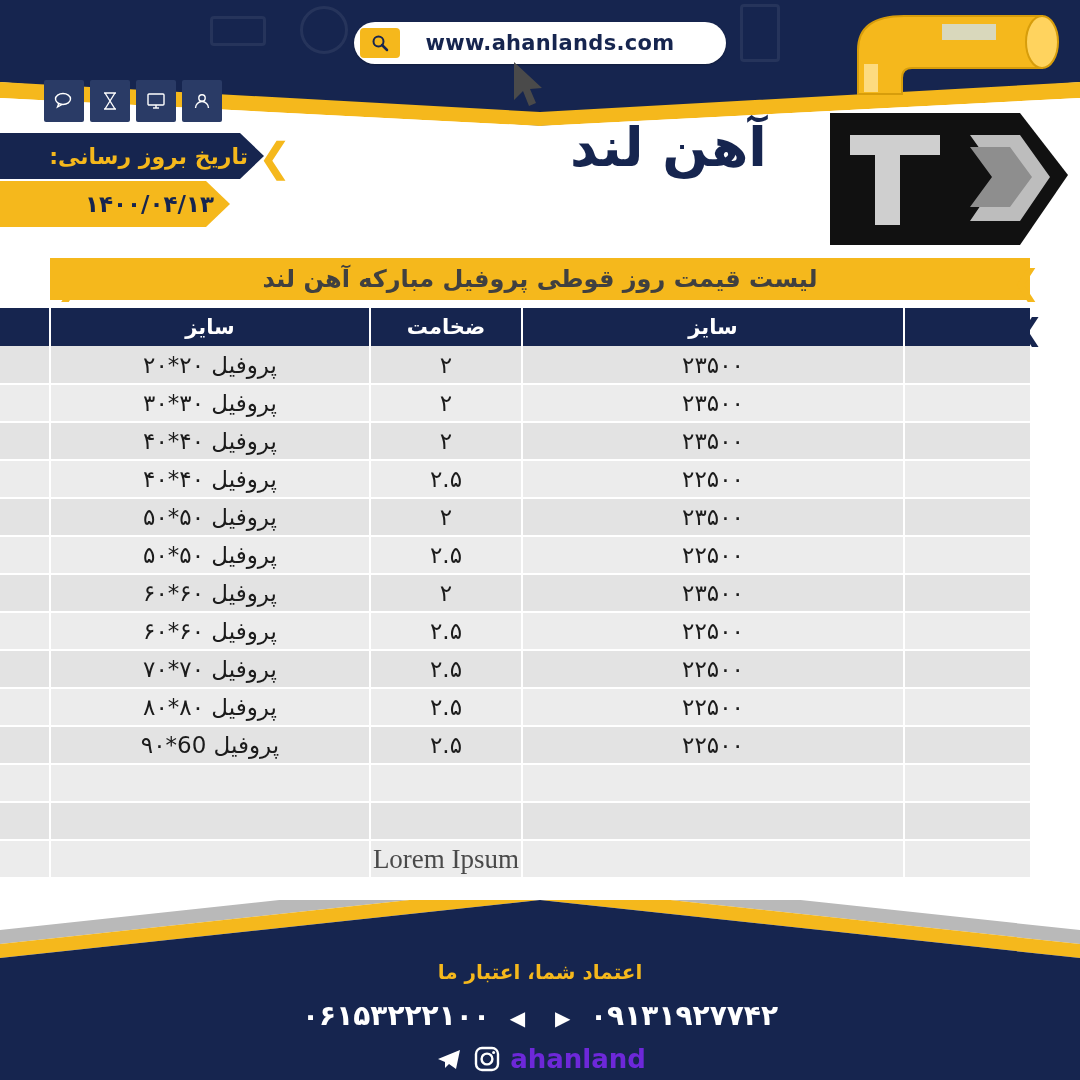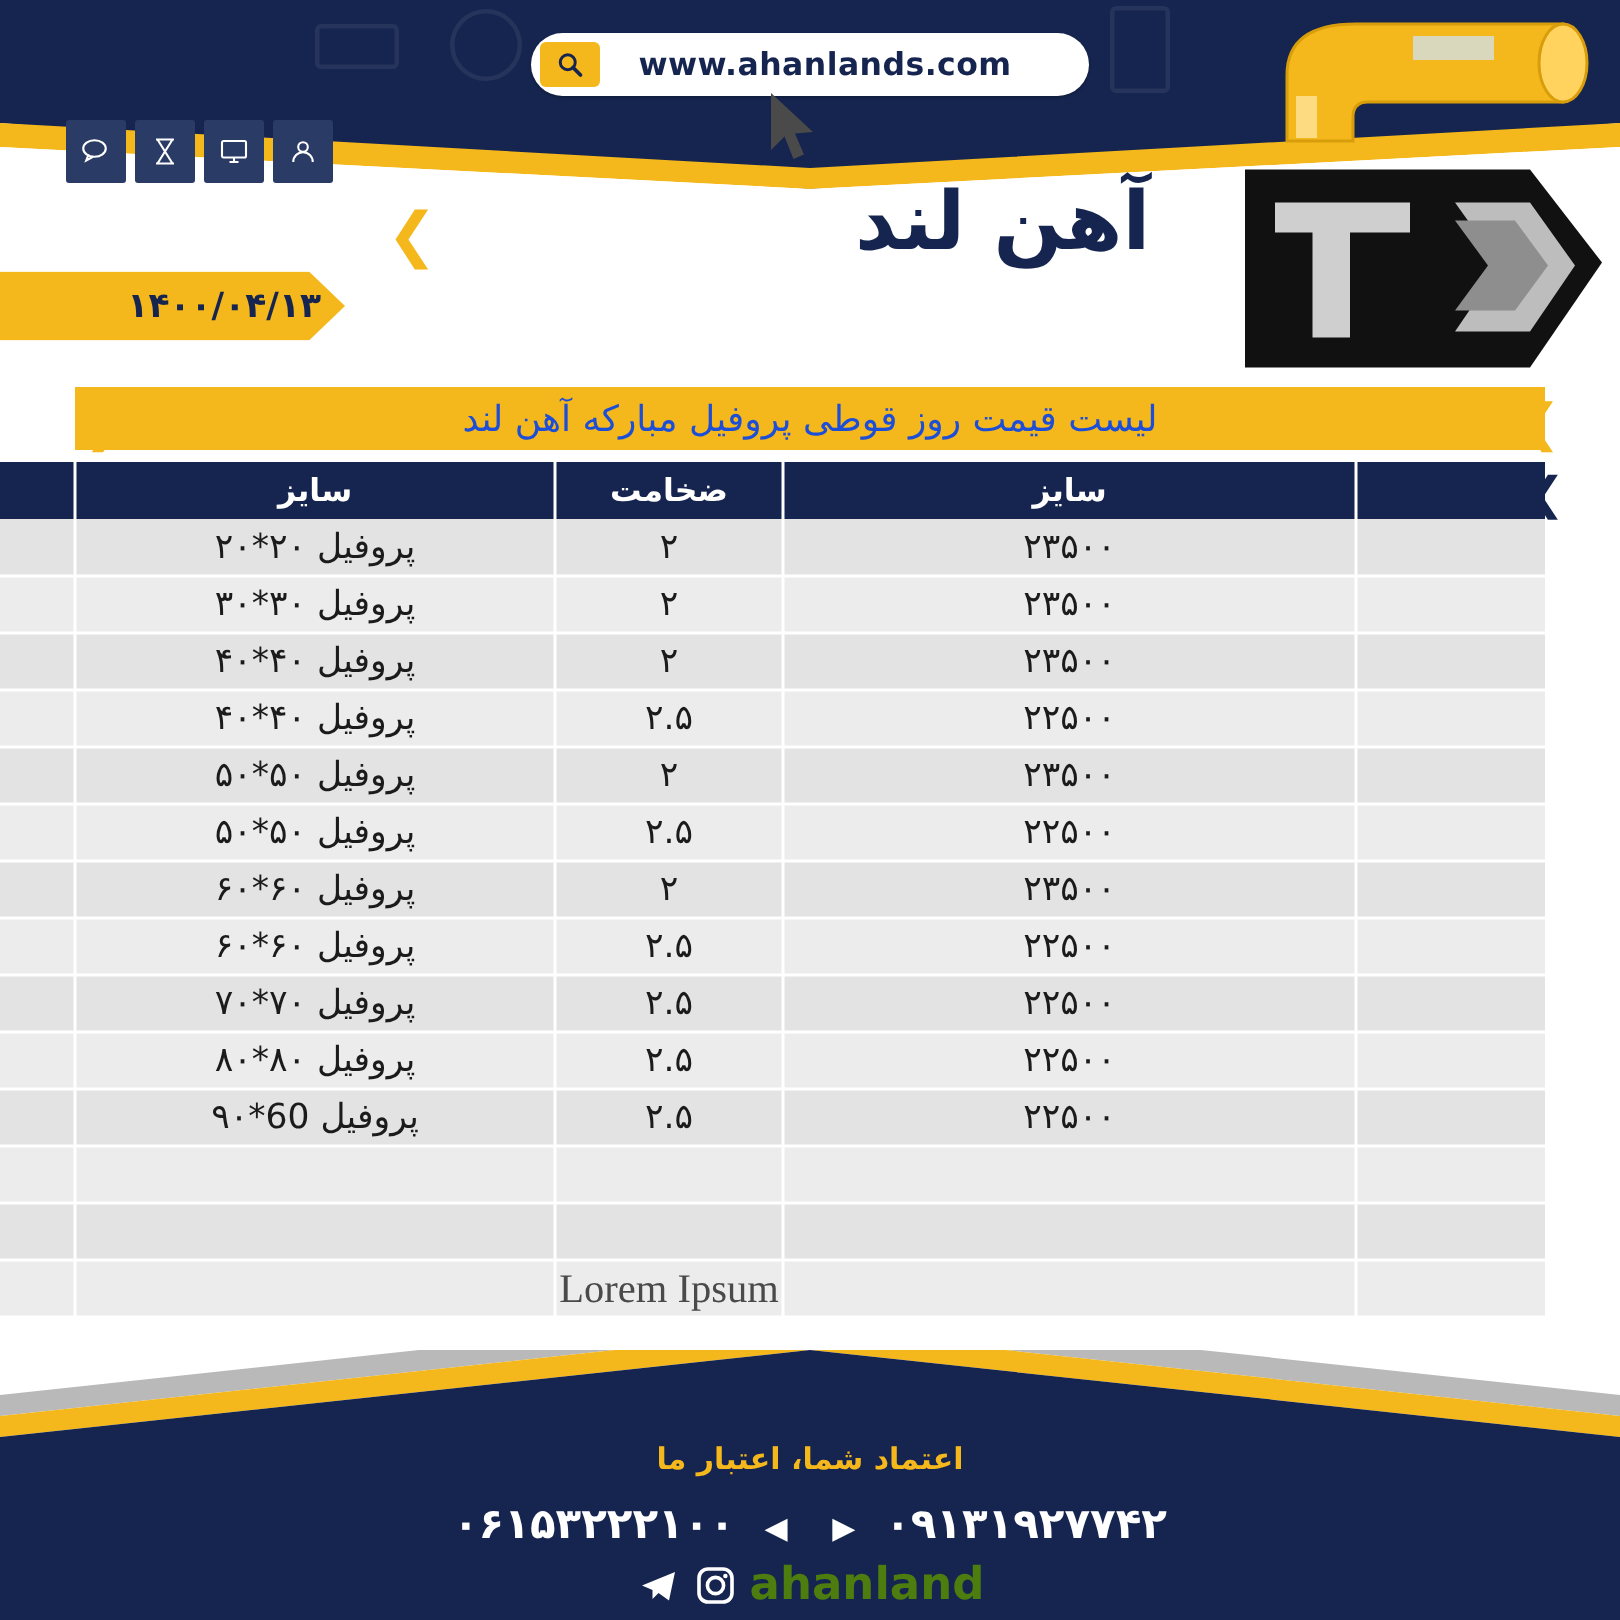--- a/index.html
+++ b/index.html
@@ -135,21 +135,21 @@
   }
 
   
   .title-bar {
     position: absolute; top: 258px; left: 50px;
     width: 980px; height: 42px;
     background: #f5b81c;
     display: flex; align-items: center; justify-content: center;
   }
   .title-bar span {
-    color: #1d4ed8; font-weight: normal; font-size: 24px;
+    color: #404040; font-weight: bold; font-size: 24px;
     font-family: "DejaVu Sans", sans-serif;
   }
   .tb-chev-l, .tb-chev-r {
     position: absolute; top: 262px; color: #f5b81c; font-size: 34px; font-weight: bold;
   }
   .tb-chev-l { left: 56px; }
   .tb-chev-r { left: 1012px; }
 
   
   .table-wrap {
@@ -217,21 +217,21 @@
     text-align: center; color: #ffffff; font-weight: bold; font-size: 28px;
     direction: ltr; font-family: "DejaVu Sans", sans-serif;
   }
   .f-phones .sep { color: #ffffff; margin: 0 10px; font-size: 20px; }
   .f-social {
     position: absolute; bottom: 6px; left: 0; width: 1080px;
     display: flex; align-items: center; justify-content: center; gap: 8px;
     direction: ltr;
   }
   .f-social .handle {
-    color: #4d7c0f; font-weight: bold; font-size: 30px;
+    color: #6d28d9; font-weight: bold; font-size: 26px;
     font-family: "DejaVu Sans", sans-serif;
   }
   .f-social svg { display: block; }
 
   
   .wm {
     position: absolute; opacity: .07; border: 3px solid #ffffff; border-radius: 4px;
   }
 </style>
 </head>
@@ -286,20 +286,23 @@
     </div>
     <div class="ic">
       <svg width="20" height="20" viewBox="0 0 20 20">
           <circle cx="10" cy="7" r="3.2" fill="none" stroke="#fff" stroke-width="1.4"></circle>
           <path d="M3.5 17 a6.5 6.5 0 0 1 13 0" fill="none" stroke="#fff" stroke-width="1.4"></path>
         </svg>
     </div>
   </div>
 
   <div class="date-ribbon">
+    <div class="navy">
+      <span>تاریخ بروز رسانی:</span>
+    </div>
     <div class="yellow">
       <span>۱۴۰۰/۰۴/۱۳</span>
     </div>
     <div class="chev" style="top:4px; left:258px;">❯</div>
   </div>
 
   <div class="brand">
     <div class="name">آهن لند</div>
   </div>
 

